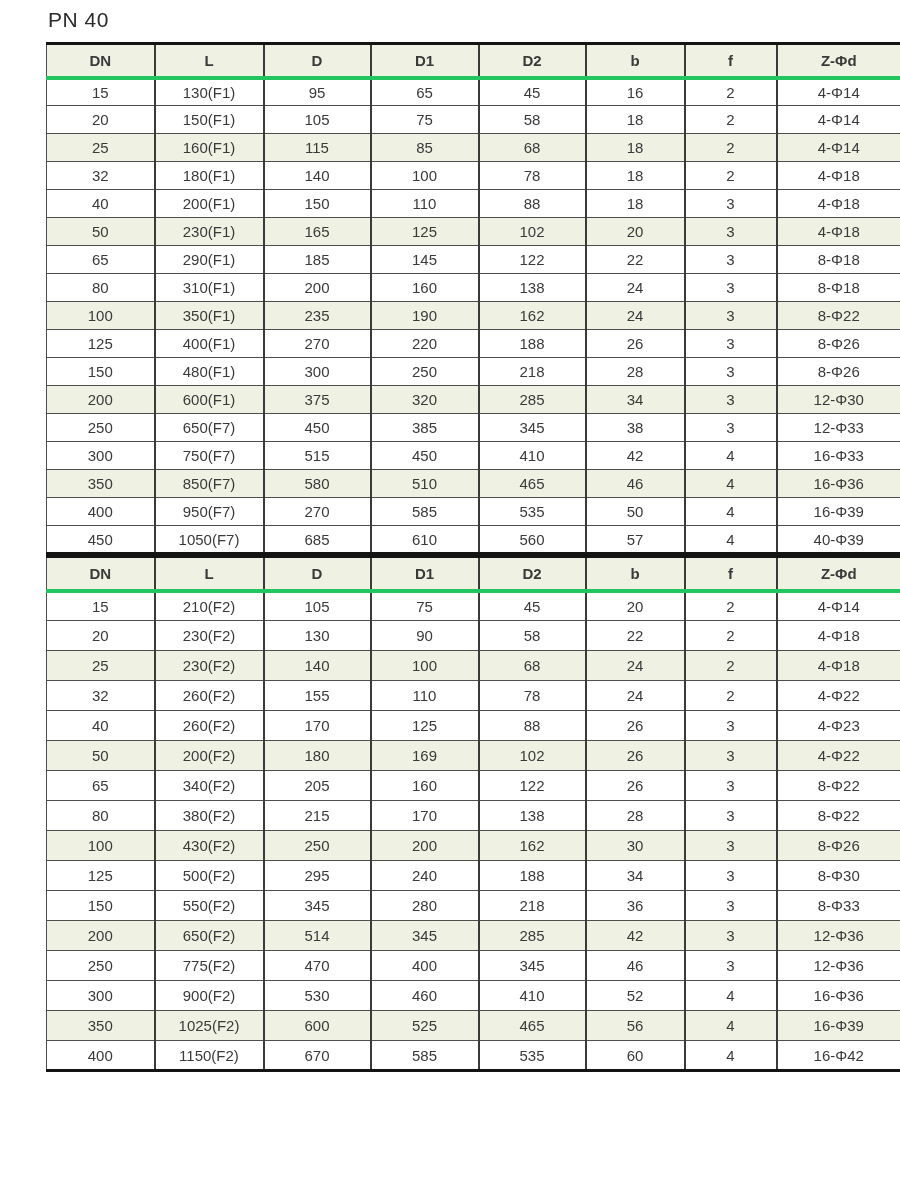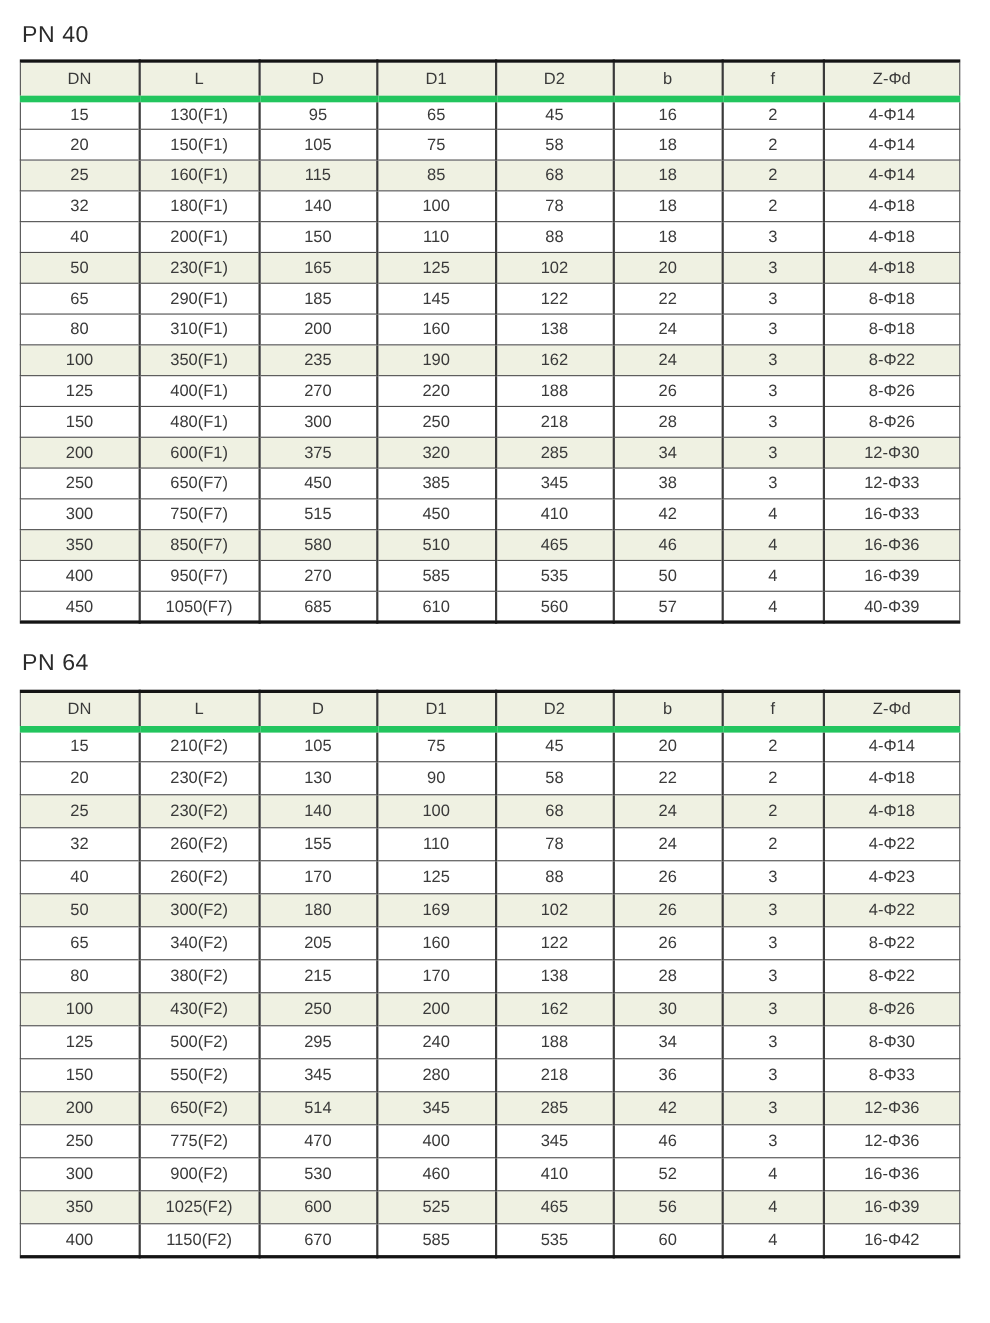--- a/index.html
+++ b/index.html
@@ -5,21 +5,22 @@
   * { box-sizing: border-box; }
   html, body { margin: 0; padding: 0; }
   body {
     width: 900px;
     height: 1203px;
     overflow: hidden;
     background: #ffffff;
     font-family: "Liberation Sans", sans-serif;
   }
   .page {
-    padding: 20px 28px 0 18px;
+    padding: 8px 28px 0 18px;
+    margin-left: 28px;
   }
   .table-title {
     font-size: 21px;
     font-weight: 400;
     color: #2b2b2b;
     margin: 0 0 10px 2px;
     line-height: 24px;
     letter-spacing: 0.5px;
   }
   .section-2 .table-title {
@@ -42,23 +43,23 @@
     color: var(--text-color, #3a3a3a);
     overflow: hidden;
     white-space: nowrap;
   }
   .dim-table th:not(:first-child),
   .dim-table td:not(:first-child) {
     border-left: 2px solid #3a3a3a;
   }
   .dim-table th {
     background: var(--header-bg, #eff1e2);
-    font-weight: 400;
+    font-weight: 700;
     height: 34px;
-    border-bottom: 6px solid #22c55e;
+    border-bottom: 4px solid #22c55e;
   }
   .dim-table td { height: 28px; background: #ffffff; }
   .dim-table.t2 td { height: 30px; }
   .dim-table tr.stripe td { background: var(--stripe-bg, #eff1e2); }
   
   col.cw0 { width: 108px; }
   col.cw1 { width: 109px; }
   col.cw2 { width: 107px; }
   col.cw3 { width: 108px; }
   col.cw4 { width: 107px; }
@@ -265,21 +266,20 @@
             <td>560</td>
             <td>57</td>
             <td>4</td>
             <td>40-Φ39</td>
           </tr>
         </tbody>
       </table>
   </section>
 
   <section class="section-2">
-    <h2 class="table-title">PN 64</h2>
     <table class="dim-table t2">
         <colgroup>
           <col class="cw0">
           <col class="cw1">
           <col class="cw2">
           <col class="cw3">
           <col class="cw4">
           <col class="cw5">
           <col class="cw6">
           <col class="cw7">
@@ -342,21 +342,21 @@
             <td>260(F2)</td>
             <td>170</td>
             <td>125</td>
             <td>88</td>
             <td>26</td>
             <td>3</td>
             <td>4-Φ23</td>
           </tr>
           <tr class="stripe">
             <td>50</td>
-            <td>300(F2)</td>
+            <td>200(F2)</td>
             <td>180</td>
             <td>169</td>
             <td>102</td>
             <td>26</td>
             <td>3</td>
             <td>4-Φ22</td>
           </tr>
           <tr>
             <td>65</td>
             <td>340(F2)</td>

